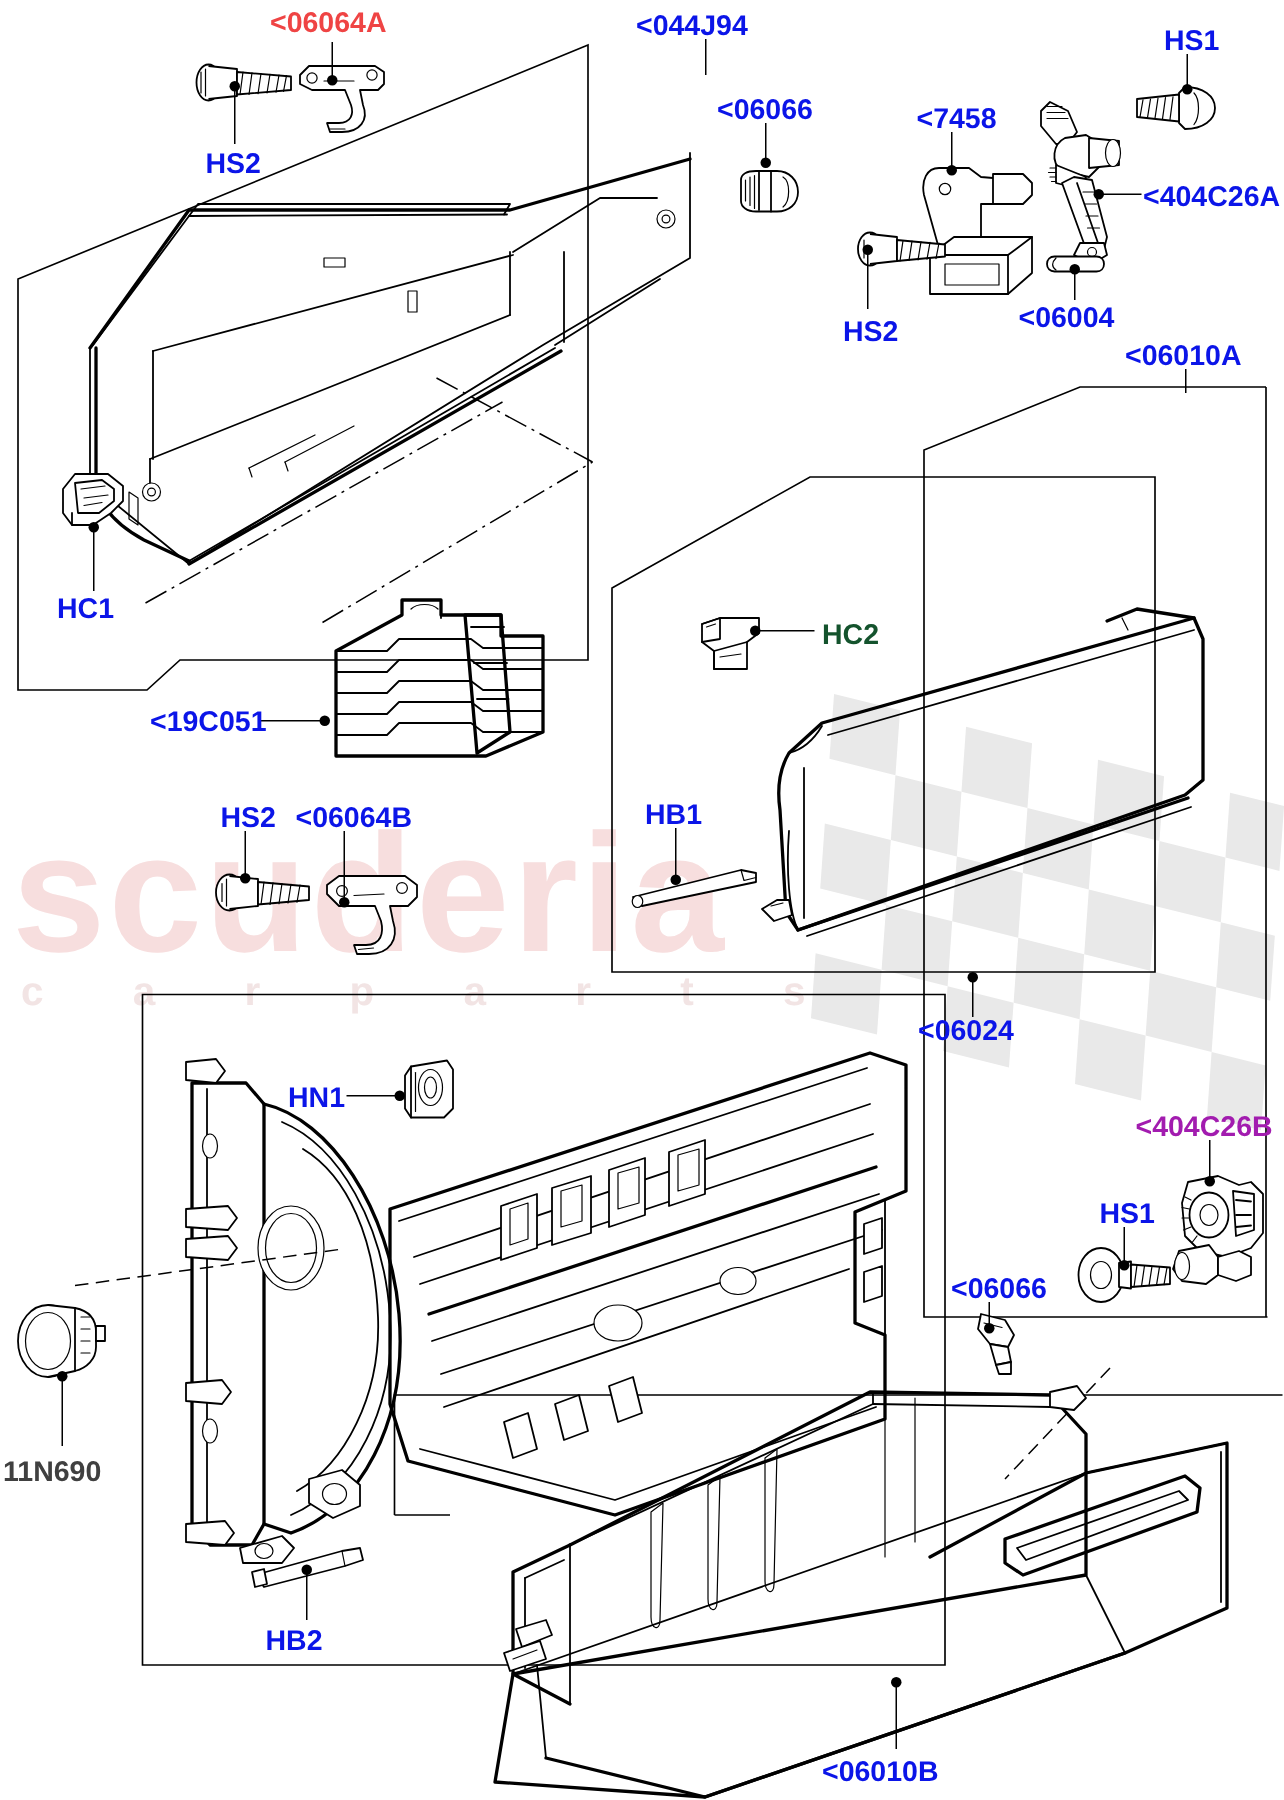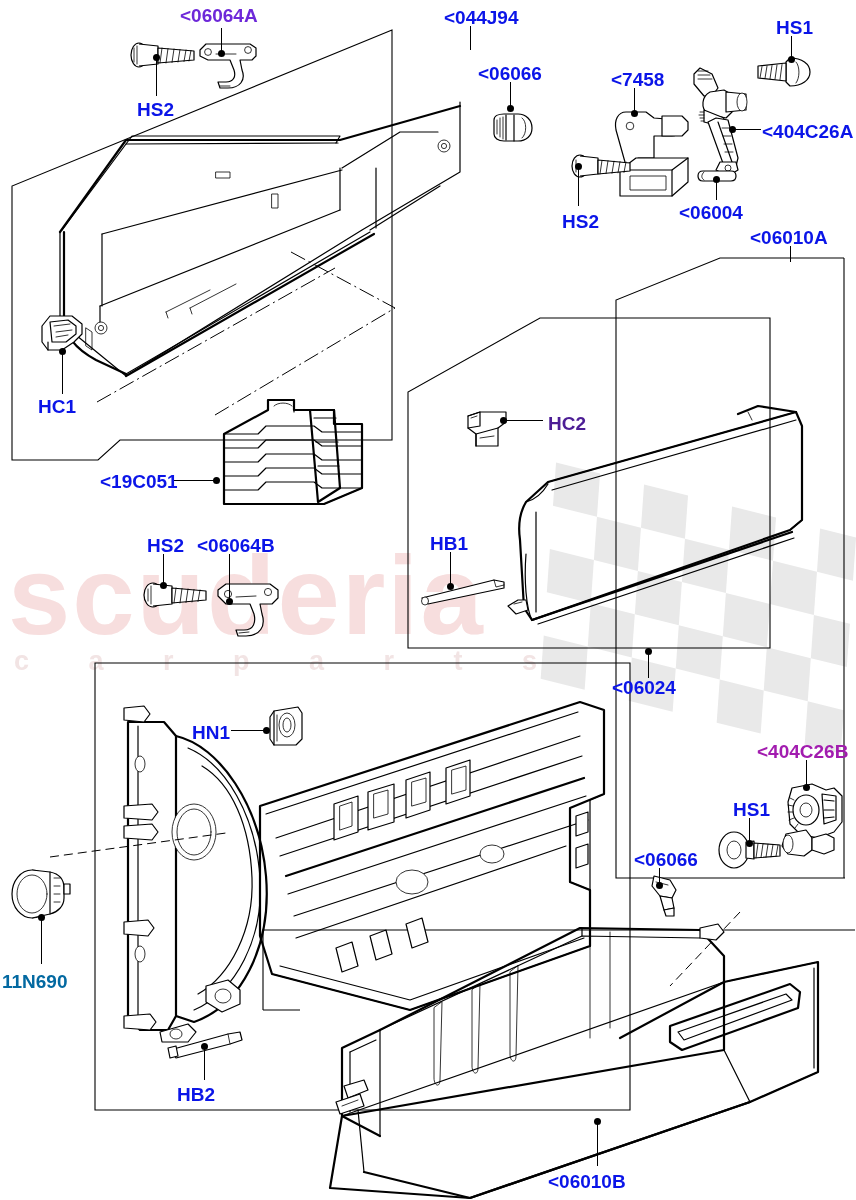--- a/index.html
+++ b/index.html
@@ -591,39 +591,39 @@
   <div class="lead v" style="left:41px;top:920px;height:44px;"></div>
   <div class="dot" style="left:38px;top:914px;"></div>
 
   <div class="lead v" style="left:204px;top:1046px;height:34px;"></div>
   <div class="dot" style="left:201px;top:1043px;"></div>
 
   <div class="lead v" style="left:597px;top:1122px;height:44px;"></div>
   <div class="dot" style="left:594px;top:1118px;"></div>
 
   <div id="labels">
-      <div class="lbl" style="left: 180px; top: 6px; color: #6d28d9;">&lt;06064A</div>
+      <div class="lbl" style="left: 180px; top: 6px; color: #ef4444;">&lt;06064A</div>
       <div class="lbl" style="left: 137px; top: 100px; color: rgb(11, 21, 232);">HS2</div>
-      <div class="lbl" style="left: 444px; top: 8px; color: rgb(11, 21, 232);">&lt;044J94</div>
+      <div class="lbl" style="left: 424px; top: 8px; color: rgb(11, 21, 232);">&lt;044J94</div>
       <div class="lbl" style="left: 478px; top: 64px; color: rgb(11, 21, 232);">&lt;06066</div>
       <div class="lbl" style="left: 611px; top: 70px; color: rgb(11, 21, 232);">&lt;7458</div>
       <div class="lbl" style="left: 776px; top: 18px; color: rgb(11, 21, 232);">HS1</div>
       <div class="lbl" style="left: 762px; top: 122px; color: rgb(11, 21, 232);">&lt;404C26A</div>
       <div class="lbl" style="left: 562px; top: 212px; color: rgb(11, 21, 232);">HS2</div>
       <div class="lbl" style="left: 679px; top: 203px; color: rgb(11, 21, 232);">&lt;06004</div>
       <div class="lbl" style="left: 750px; top: 228px; color: rgb(11, 21, 232);">&lt;06010A</div>
       <div class="lbl" style="left: 38px; top: 397px; color: rgb(11, 21, 232);">HC1</div>
-      <div class="lbl" style="left: 548px; top: 414px; color: #4c1d95;">HC2</div>
+      <div class="lbl" style="left: 548px; top: 414px; color: #14532d;">HC2</div>
       <div class="lbl" style="left: 100px; top: 472px; color: rgb(11, 21, 232);">&lt;19C051</div>
       <div class="lbl" style="left: 147px; top: 536px; color: rgb(11, 21, 232);">HS2</div>
       <div class="lbl" style="left: 197px; top: 536px; color: rgb(11, 21, 232);">&lt;06064B</div>
       <div class="lbl" style="left: 430px; top: 534px; color: rgb(11, 21, 232);">HB1</div>
       <div class="lbl" style="left: 612px; top: 678px; color: rgb(11, 21, 232);">&lt;06024</div>
       <div class="lbl" style="left: 192px; top: 723px; color: rgb(11, 21, 232);">HN1</div>
       <div class="lbl" style="left: 757px; top: 742px; color: #a21caf;">&lt;404C26B</div>
       <div class="lbl" style="left: 733px; top: 800px; color: rgb(11, 21, 232);">HS1</div>
       <div class="lbl" style="left: 634px; top: 850px; color: rgb(11, 21, 232);">&lt;06066</div>
-      <div class="lbl" style="left: 2px; top: 972px; color: #0369a1;">11N690</div>
+      <div class="lbl" style="left: 2px; top: 972px; color: #404040;">11N690</div>
       <div class="lbl" style="left: 177px; top: 1085px; color: rgb(11, 21, 232);">HB2</div>
       <div class="lbl" style="left: 548px; top: 1172px; color: rgb(11, 21, 232);">&lt;06010B</div>
     </div>
 
 </div>
 
 </body></html>

